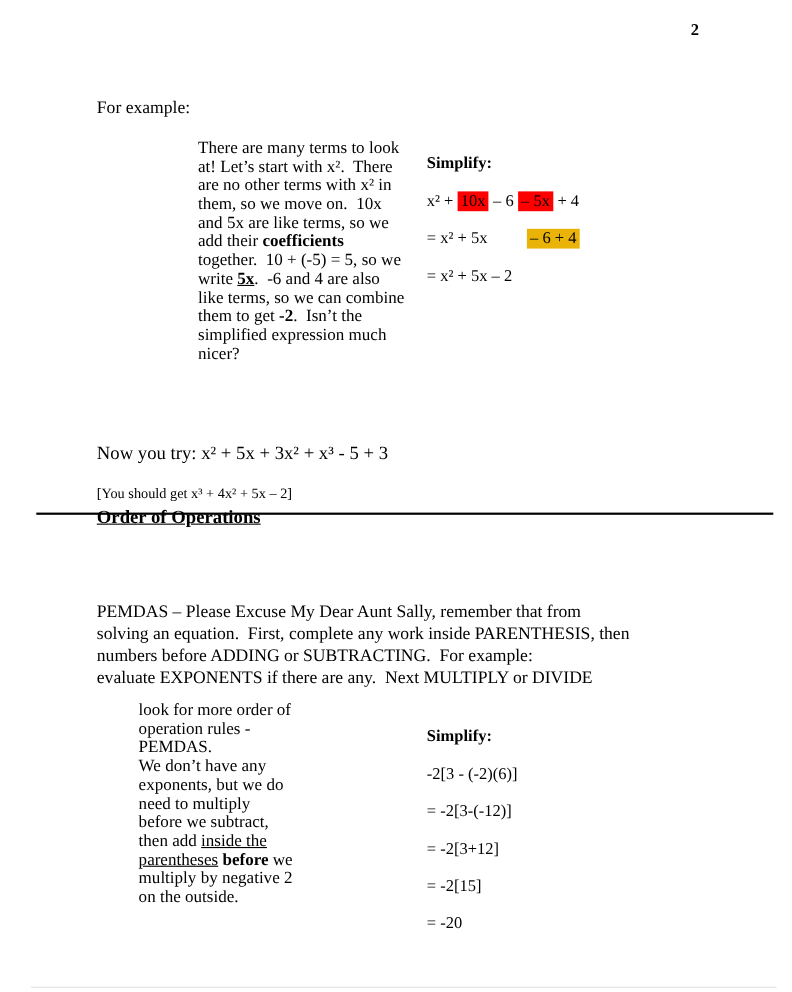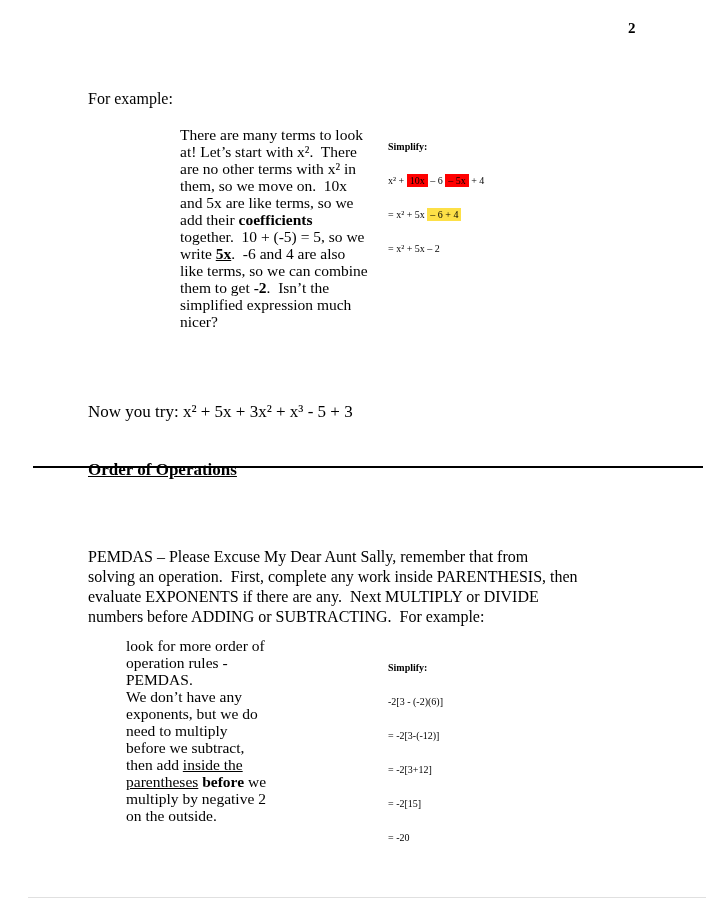--- a/index.html
+++ b/index.html
@@ -17,21 +17,21 @@
   .tline { white-space: pre-wrap; }
 
   .page-num   { left: 628px; top: 20px;  font-size: 15px; font-weight: bold; }
   .intro      { left: 88px;  top: 90px;  font-size: 16px; }
 
   .ex1-expl   { left: 140px; top: 126px; width: 200px; font-size: 15.5px; line-height: 17px; margin-left: 40px; }
   .ex1-math   { left: 388px; top: 141px; }
   .ex2-expl   { left: 126px; top: 637px; width: 195px; font-size: 15.5px; line-height: 17px; }
   .ex2-math   { left: 388px; top: 662px; }
 
-  .mathcol    { font-size: 10px; }
+  .mathcol    { font-size: 15px; }
   .mathcol .simplify-label { font-weight: bold; height: 18px; margin-bottom: 16px; }
   .mathcol .steps .tline   { height: 18px; margin-bottom: 16px; }
   .mathcol span[data-name="highlighted-text"] { padding: 1px 3px; }
 
   .practice-prompt { left: 88px; top: 402px; font-size: 17px; }
   .practice-answer { left: 88px; top: 441px; font-size: 13px; }
 
   .rule        { left: 33px; top: 466px; width: 670px; height: 2px; background: #000000; }
   .heading     { left: 88px; top: 460px; font-size: 17px; font-weight: bold; text-decoration: underline; }
   .para        { left: 88px; top: 523px; width: 560px; font-size: 16px; line-height: 20px; margin-top: 24px; }
@@ -58,36 +58,37 @@
       <div class="tline" data-name="text-line"><span data-name="text-segment">like terms, so we can combine</span></div>
       <div class="tline" data-name="text-line"><span data-name="text-segment">them to get </span><span data-name="text-segment" style="font-weight: bold;">-2</span><span data-name="text-segment">.  Isn’t the</span></div>
       <div class="tline" data-name="text-line"><span data-name="text-segment">simplified expression much</span></div>
       <div class="tline" data-name="text-line"><span data-name="text-segment">nicer?</span></div>
     </div>
 
   <div class="abs mathcol ex1-math" data-name="example1-simplify-block">
     <div class="simplify-label" data-name="simplify-label">Simplify:</div>
     <div class="steps" data-name="example1-steps">
         <div class="tline" data-name="text-line"><span data-name="text-segment">x² + </span><span data-name="highlighted-text" style="background-color: rgb(255, 0, 0);">10x</span><span data-name="text-segment"> – 6 </span><span data-name="highlighted-text" style="background-color: rgb(255, 0, 0);">– 5x</span><span data-name="text-segment"> + 4</span></div>
-        <div class="tline" data-name="text-line"><span data-name="text-segment">= x² + 5x </span><span data-name="highlighted-text" style="background-color: #fde047;">– 6 + 4</span></div>
+        <div class="tline" data-name="text-line"><span data-name="text-segment">= x² + 5x </span><span data-name="highlighted-text" style="background-color: #eab308; margin-left: 32px;">– 6 + 4</span></div>
         <div class="tline" data-name="text-line"><span data-name="text-segment">= x² + 5x – 2</span></div>
       </div>
   </div>
 
   <div class="abs practice-prompt" data-name="practice-prompt">Now you try: x² + 5x + 3x² + x³ - 5 + 3</div>
+  <div class="abs practice-answer" data-name="practice-answer-note">[You should get x³ + 4x² + 5x – 2]</div>
 
   <div class="abs rule" data-name="section-divider"></div>
 
   <div class="abs heading" data-name="section-heading">Order of Operations</div>
 
   <div class="abs para" data-name="pemdas-paragraph">
       <div class="tline" data-name="text-line"><span data-name="text-segment">PEMDAS – Please Excuse My Dear Aunt Sally, remember that from</span></div>
-      <div class="tline" data-name="text-line"><span data-name="text-segment">solving an operation.  First, complete any work inside PARENTHESIS, then</span></div>
+      <div class="tline" data-name="text-line"><span data-name="text-segment">solving an equation.  First, complete any work inside PARENTHESIS, then</span></div>
+      <div class="tline" data-name="text-line"><span data-name="text-segment">numbers before ADDING or SUBTRACTING.  For example:</span></div>
       <div class="tline" data-name="text-line"><span data-name="text-segment">evaluate EXPONENTS if there are any.  Next MULTIPLY or DIVIDE</span></div>
-      <div class="tline" data-name="text-line"><span data-name="text-segment">numbers before ADDING or SUBTRACTING.  For example:</span></div>
     </div>
 
   <div class="abs ex2-expl" data-name="example2-explanation">
       <div class="tline" data-name="text-line"><span data-name="text-segment">look for more order of</span></div>
       <div class="tline" data-name="text-line"><span data-name="text-segment">operation rules -</span></div>
       <div class="tline" data-name="text-line"><span data-name="text-segment">PEMDAS.</span></div>
       <div class="tline" data-name="text-line"><span data-name="text-segment">We don’t have any</span></div>
       <div class="tline" data-name="text-line"><span data-name="text-segment">exponents, but we do</span></div>
       <div class="tline" data-name="text-line"><span data-name="text-segment">need to multiply</span></div>
       <div class="tline" data-name="text-line"><span data-name="text-segment">before we subtract,</span></div>

